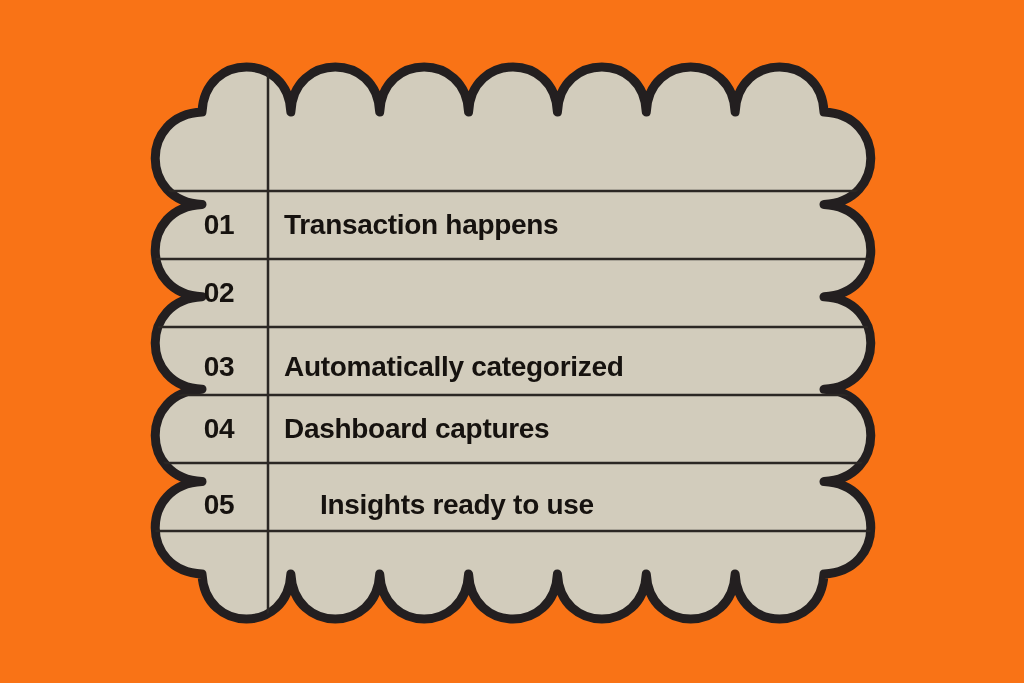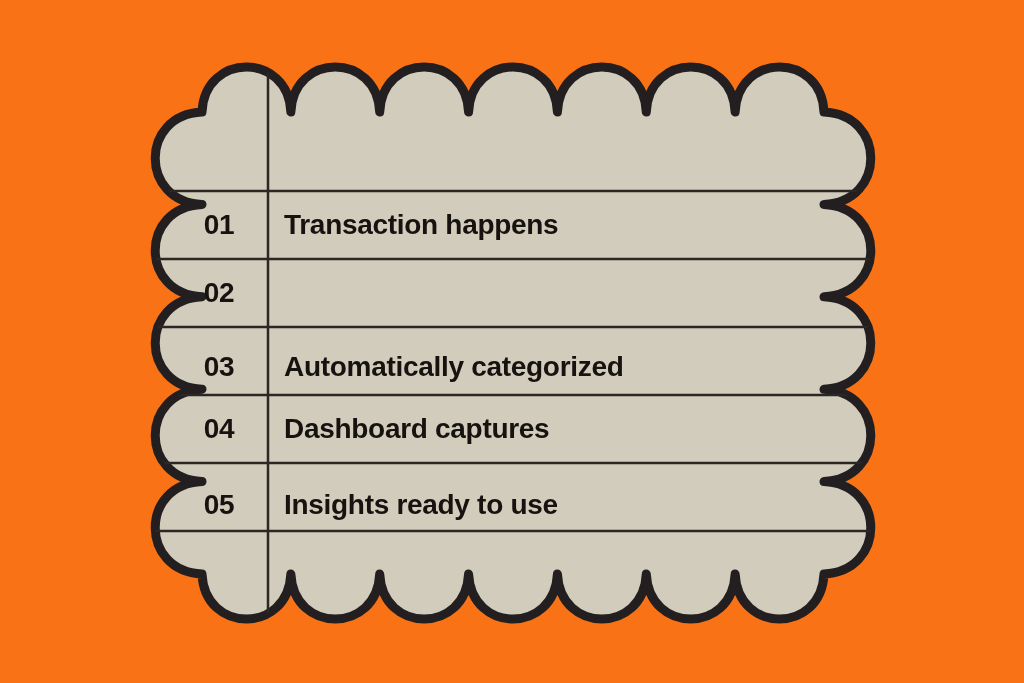--- a/index.html
+++ b/index.html
@@ -122,21 +122,21 @@
     <div class="row" style="top:249px;height:80px;">
       <div class="row-num">03</div>
       <div class="row-label">Automatically categorized</div>
     </div>
 
     <div class="row" style="top:317px;height:68px;">
       <div class="row-num">04</div>
       <div class="row-label">Dashboard captures</div>
     </div>
 
-    <div class="row" style="top:385px;height:84px;">
+    <div class="row" style="top:385px;height:84px;gap:36px;">
       <div class="row-num">05</div>
       <div class="row-label">Insights ready to use</div>
     </div>
 
     <div class="footer-band" style="top:453px;height:77px;"></div>
 
   </div>
 </div>
 
 </body></html>

